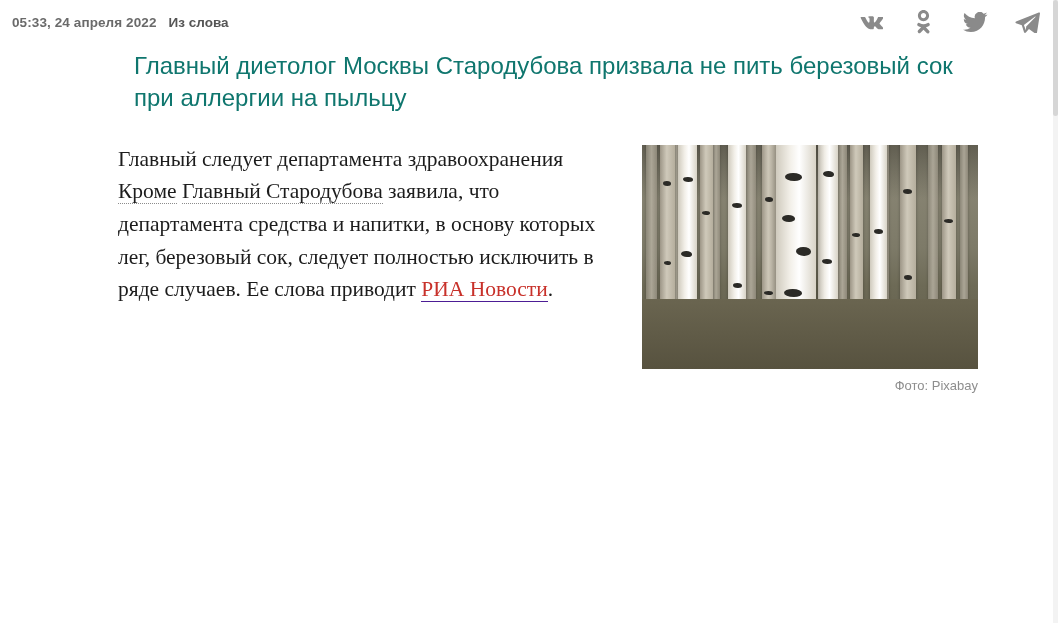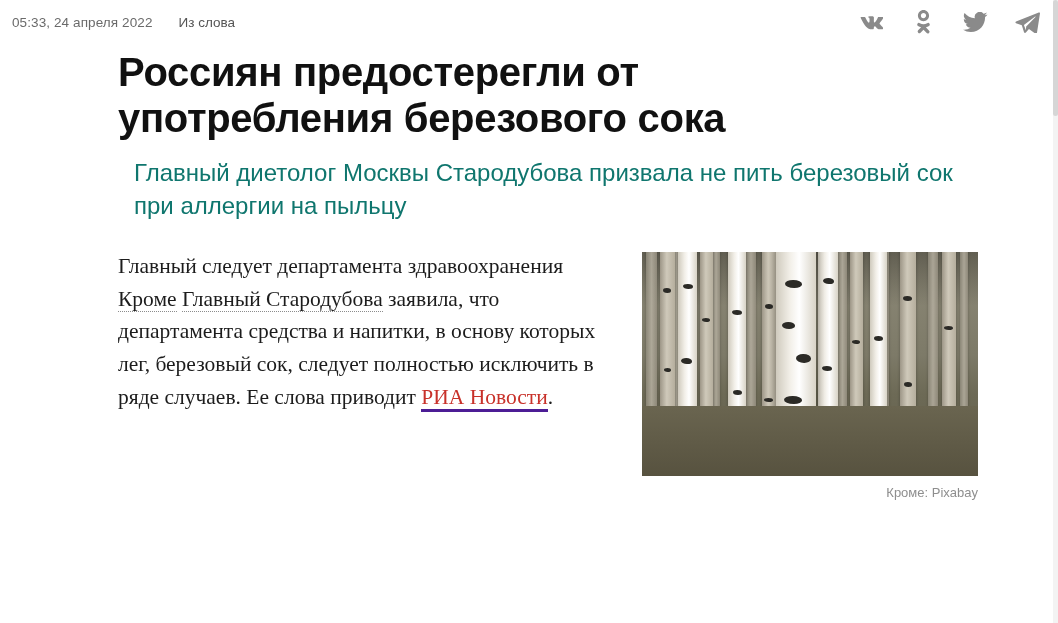--- a/index.html
+++ b/index.html
@@ -21,21 +21,22 @@
   .topbar {
     display: flex;
     align-items: center;
     height: 44px;
     padding: 0 14px 0 12px;
     position: relative;
   }
   .topbar-left {
     display: flex;
     align-items: flex-start;
-    gap: 26px;
+    gap: 12px;
+    font-weight: bold;
   }
   .meta-date {
     font-size: 13.5px;
     color: #6a6a6a;
     letter-spacing: 0.1px;
   }
   .meta-rubric {
     font-size: 13.5px;
     color: #555555;
   }
@@ -136,21 +137,21 @@
 
   .link-dotted {
     color: #1c1c1c;
     text-decoration: none;
     border-bottom: 1px dotted #8c8c8c;
     cursor: pointer;
   }
   .link-red {
     color: #c8312a;
     text-decoration: none;
-    border-bottom: 3px solid #4c1d95;
+    border-bottom: 1px solid #4c1d95;
     cursor: pointer;
   }
 
   
   .forest {
     position: absolute;
     inset: 0;
     background:
       linear-gradient(to bottom, #8e8a79 0%, #7d7a68 46%, #6d6a56 63%, #5f5c49 100%);
   }
@@ -218,21 +219,20 @@
     <span class="share-icon" title="Telegram">
       <svg width="25" height="21" viewBox="0 0 25 21" fill="currentColor" aria-hidden="true">
         <path d="M24.4.35 1.05 9.4c-.9.35-.9 1.62.02 1.93l5.75 1.95 2.2 6.9c.26.8 1.28 1 1.83.36l3.1-3.6 6.2 4.55c.68.5 1.66.13 1.83-.7L24.97 1.6c.18-.86-.66-1.58-1.47-1.25zM8.9 13.1 20.2 4.6c.22-.17.48.13.29.34L11.2 14.5l-.33 3.7-1.97-5.1z"></path>
       </svg>
     </span>
   </div>
 </div>
 
 <div class="article">
 
-  <h1 class="headline">Россиян предостерегли от употребления березового сока</h1>
 
   <p class="subhead">Главный диетолог Москвы Стародубова призвала не пить березовый сок при аллергии на пыльцу</p>
 
   <div class="body-wrap">
 
     <figure class="figure">
       <div class="figure-img">
         <div class="forest">
           <div class="canopy"></div>
 
@@ -288,20 +288,20 @@
           <div class="trunk" style="left:134px;width:40px; top:-6px; bottom:10px; box-shadow:0 0 8px rgba(0,0,0,.35);">
             <span class="mark" style="left:9px;  top:34px; width:17px;height:8px;"></span>
             <span class="mark" style="left:6px;  top:76px; width:13px;height:7px;"></span>
             <span class="mark" style="left:20px; top:108px;width:15px;height:9px;"></span>
             <span class="mark" style="left:8px;  top:150px;width:18px;height:8px;"></span>
             <span class="mark" style="left:14px; top:192px;width:14px;height:7px;"></span>
           </div>
           <div class="ground"></div>
         </div>
       </div>
-      <figcaption class="figure-caption">Кроме: Pixabay</figcaption>
+      <figcaption class="figure-caption">Фото: Pixabay</figcaption>
     </figure>
 
     <p class="para first"><span>Главный следует департамента здравоохранения </span><a class="link-dotted">Кроме</a><span> </span><a class="link-dotted">Главный Стародубова</a><span> заявила, что департамента средства и напитки, в основу которых лег, березовый сок, следует полностью исключить в ряде случаев. Ее слова приводит </span><a class="link-red">РИА Новости</a><span>.</span></p>
 
 
   </div>
 </div>
 
 </body></html>

